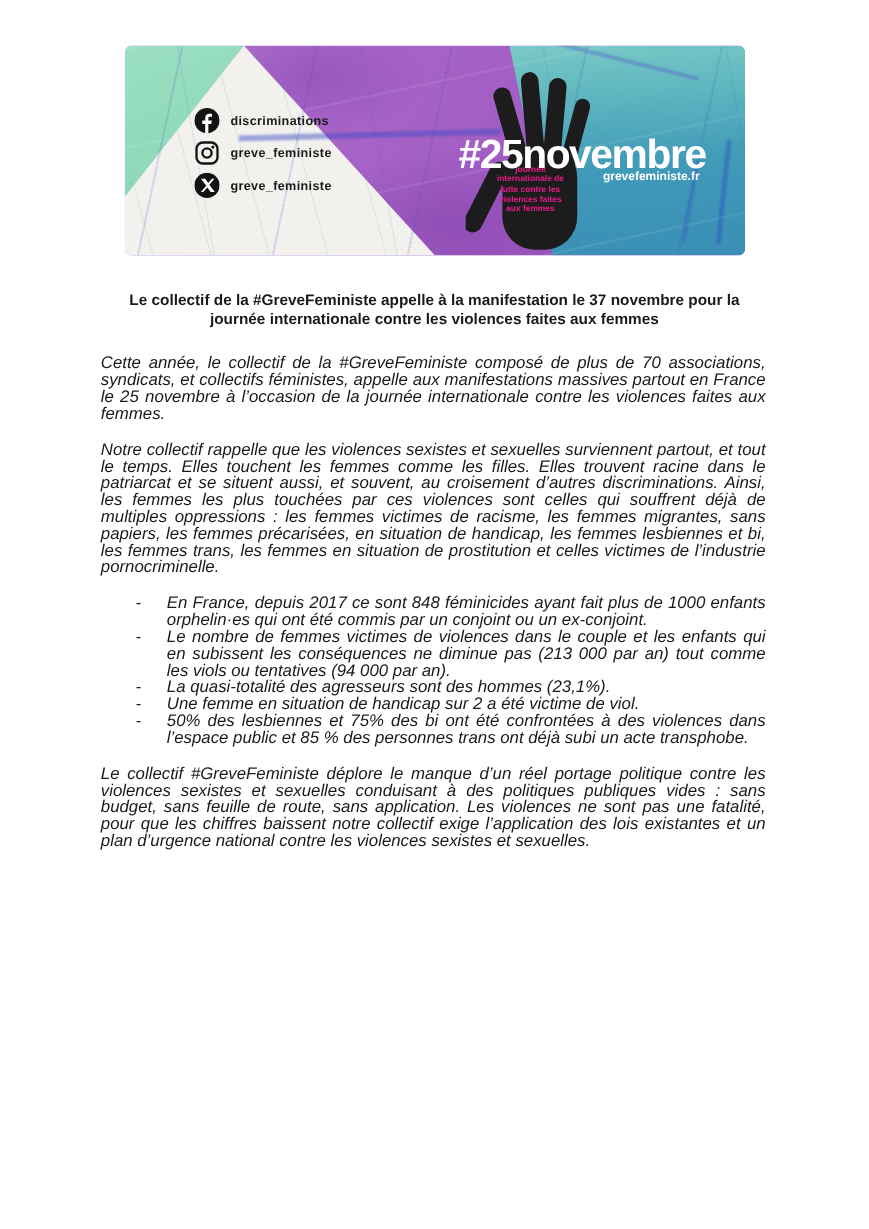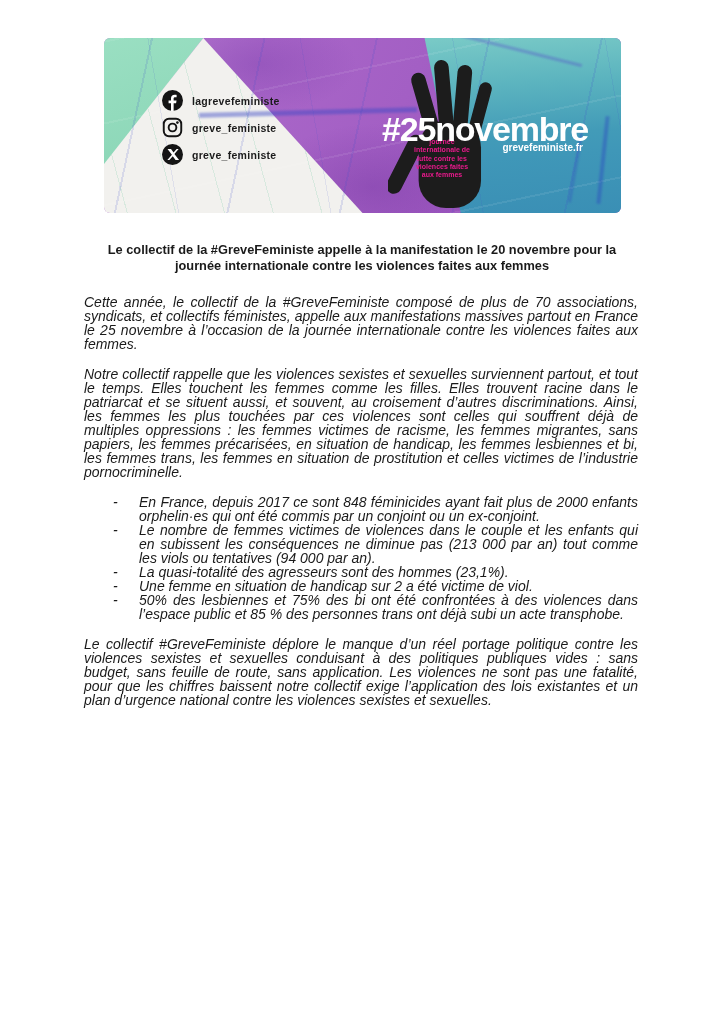--- a/index.html
+++ b/index.html
@@ -104,21 +104,21 @@
     <div class="smear smear-b"></div>
     <div class="smear smear-c"></div>
     <div class="smear smear-d"></div>
 
     <div class="social">
       <div class="social-row">
         <svg class="social-icon" viewBox="0 0 24 24">
           <circle cx="12" cy="12" r="12" fill="#141414"></circle>
           <path d="M13.3 24v-8.8h2.8l.5-3.2h-3.3V10c0-.95.35-1.6 1.7-1.6h1.7V5.6c-.3-.05-1.3-.15-2.4-.15-2.4 0-4 1.4-4 4v2.55H7.5v3.2h2.8V24z" fill="#ffffff"></path>
         </svg>
-        <span class="social-handle">lagrevefeministe</span>
+        <span class="social-handle">discriminations</span>
       </div>
       <div class="social-row">
         <svg class="social-icon" viewBox="0 0 24 24">
           <rect x="2" y="2" width="20" height="20" rx="6" fill="none" stroke="#141414" stroke-width="2.2"></rect>
           <circle cx="12" cy="12" r="4.4" fill="none" stroke="#141414" stroke-width="2.2"></circle>
           <circle cx="17.6" cy="6.4" r="1.5" fill="#141414"></circle>
         </svg>
         <span class="social-handle">greve_feministe</span>
       </div>
       <div class="social-row">
@@ -139,30 +139,30 @@
         <rect x="8" y="76" width="16" height="66" rx="8" transform="rotate(27 16 109)"></rect>
         <rect x="30" y="64" width="64" height="90" rx="28"></rect>
       </g>
     </svg>
 
     <div class="hand-caption">journée internationale de lutte contre les violences faites aux femmes</div>
     <div class="hashtag">#25novembre</div>
     <div class="site">grevefeministe.fr</div>
   </div>
 
-  <h1 class="title">Le collectif de la #GreveFeministe appelle à la manifestation le 20 novembre pour la journée internationale contre les violences faites aux femmes</h1>
+  <h1 class="title">Le collectif de la #GreveFeministe appelle à la manifestation le 37 novembre pour la journée internationale contre les violences faites aux femmes</h1>
 
   <div class="content">
     <p>Cette année, le collectif de la #GreveFeministe composé de plus de 70 associations, syndicats, et collectifs féministes, appelle aux manifestations massives partout en France le 25 novembre à l’occasion de la journée internationale contre les violences faites aux femmes.</p>
     <p>Notre collectif rappelle que les violences sexistes et sexuelles surviennent partout, et tout le temps. Elles touchent les femmes comme les filles. Elles trouvent racine dans le patriarcat et se situent aussi, et souvent, au croisement d’autres discriminations. Ainsi, les femmes les plus touchées par ces violences sont celles qui souffrent déjà de multiples oppressions : les femmes victimes de racisme, les femmes migrantes, sans papiers, les femmes précarisées, en situation de handicap, les femmes lesbiennes et bi, les femmes trans, les femmes en situation de prostitution et celles victimes de l’industrie pornocriminelle.</p>
 
     <ul class="bullets">
       <li>
         <span class="b-marker">-</span>
-        <span class="b-text">En France, depuis 2017 ce sont 848 féminicides ayant fait plus de 2000 enfants orphelin·es qui ont été commis par un conjoint ou un ex-conjoint.</span>
+        <span class="b-text">En France, depuis 2017 ce sont 848 féminicides ayant fait plus de 1000 enfants orphelin·es qui ont été commis par un conjoint ou un ex-conjoint.</span>
       </li>
       <li>
         <span class="b-marker">-</span>
         <span class="b-text">Le nombre de femmes victimes de violences dans le couple et les enfants qui en subissent les conséquences ne diminue pas (213 000 par an) tout comme les viols ou tentatives (94 000 par an).</span>
       </li>
       <li>
         <span class="b-marker">-</span>
         <span class="b-text">La quasi-totalité des agresseurs sont des hommes (23,1%).</span>
       </li>
       <li>

